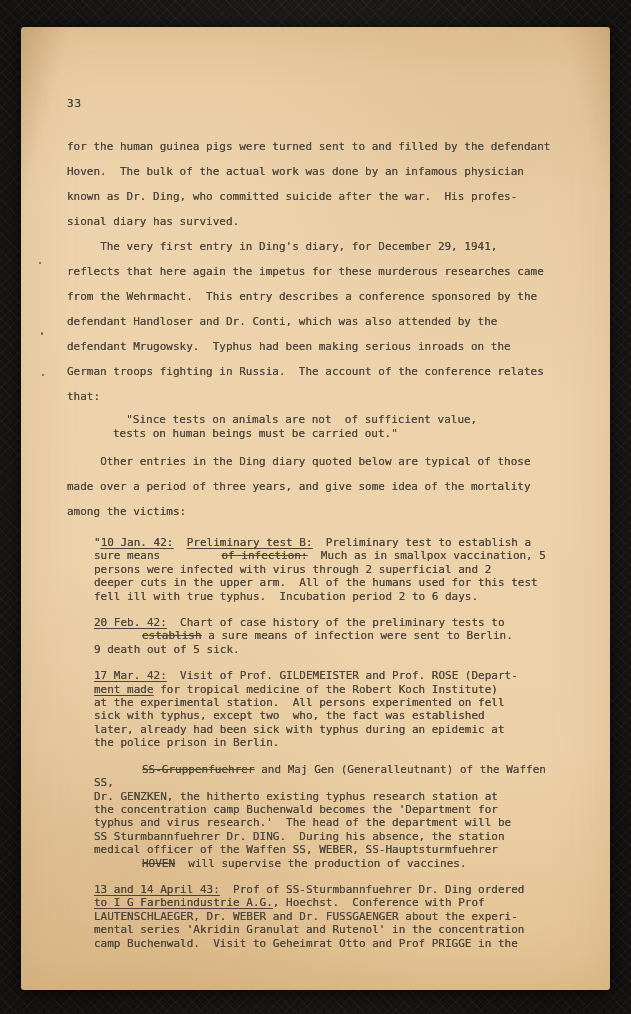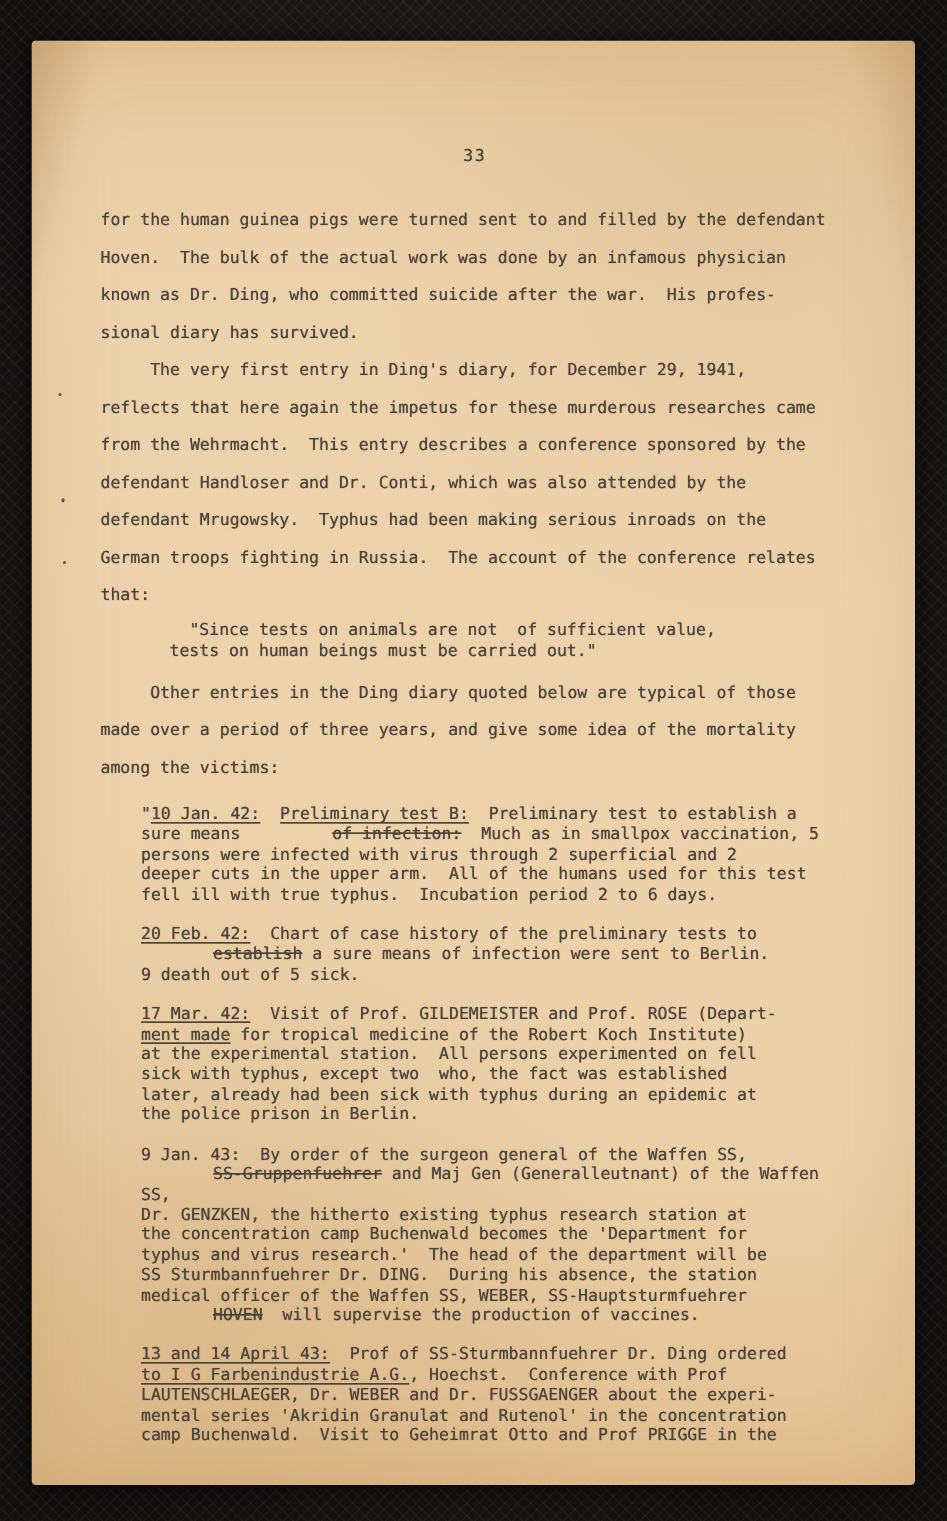--- a/index.html
+++ b/index.html
@@ -21,21 +21,21 @@
       radial-gradient(circle at 18% 88%, rgba(150,100,40,.14), transparent 32%),
       radial-gradient(circle at 82% 12%, rgba(150,100,40,.09), transparent 28%),
       linear-gradient(105deg, rgba(120,75,30,.22), rgba(120,75,30,0) 6%),
       linear-gradient(255deg, rgba(120,75,30,.16), rgba(120,75,30,0) 6%),
       linear-gradient(to bottom, #e7c99d 0%, #edd3ac 18%, var(--paper, #ecd1a8) 75%, #e2c192 100%);
     box-shadow: 0 2px 16px rgba(0,0,0,.8), inset 0 0 60px rgba(150,100,45,.18);
     color: var(--ink, #4a443c);
     font-size: 11px;
     text-shadow: 0 0 .6px rgba(74,68,60,.8);
   }
-  .page-number { text-align: center; margin: 0 0 24px 0; letter-spacing: 1px; }
+  .page-number { text-align: left; margin: 0 0 24px 0; letter-spacing: 1px; }
   .para  { white-space: pre-wrap; margin: 0; line-height: 25px; }
   .quote { white-space: pre-wrap; margin: 4px 0 8px 46px; line-height: 14px; }
   .entries { margin: 12px 0 0 27px; }
   .entry { white-space: pre-wrap; line-height: 13.4px; margin: 0 0 13px 0; }
   .seg-u { text-decoration: underline; text-underline-offset: 2px; }
   .seg-s { text-decoration: line-through; margin-left: 48px; }
   .speck { position: absolute; background: #3f3a33; border-radius: 50%; opacity: .8; }
   .speck1 { left: 39px; top: 262px; width: 2px; height: 2px; }
   .speck2 { left: 41px; top: 332px; width: 2px; height: 3px; }
   .speck3 { left: 42px; top: 374px; width: 2px; height: 2px; }
@@ -69,22 +69,21 @@
 fell ill with true typhus.  Incubation period 2 to 6 days.</span></div>
       <div class="entry"><span class="seg-u">20 Feb. 42:</span><span>  Chart of case history of the preliminary tests to
 </span><span class="seg-s">establish</span><span> a sure means of infection were sent to Berlin.
 9 death out of 5 sick.</span></div>
       <div class="entry"><span class="seg-u">17 Mar. 42:</span><span>  Visit of Prof. GILDEMEISTER and Prof. ROSE (Depart-
 </span><span class="seg-u">ment made</span><span> for tropical medicine of the Robert Koch Institute)
 at the experimental station.  All persons experimented on fell
 sick with typhus, except two  who, the fact was established
 later, already had been sick with typhus during an epidemic at
 the police prison in Berlin.</span></div>
-      <div class="entry"><span>9 Jan. 43:  By order of the surgeon general of the Waffen SS,
-</span><span class="seg-s">SS-Gruppenfuehrer</span><span> and Maj Gen (Generalleutnant) of the Waffen SS,
+      <div class="entry"><span class="seg-s">SS-Gruppenfuehrer</span><span> and Maj Gen (Generalleutnant) of the Waffen SS,
 Dr. GENZKEN, the hitherto existing typhus research station at
 the concentration camp Buchenwald becomes the 'Department for
 typhus and virus research.'  The head of the department will be
 SS Sturmbannfuehrer Dr. DING.  During his absence, the station
 medical officer of the Waffen SS, WEBER, SS-Hauptsturmfuehrer
 </span><span class="seg-s">HOVEN</span><span>  will supervise the production of vaccines.</span></div>
       <div class="entry"><span class="seg-u">13 and 14 April 43:</span><span>  Prof of SS-Sturmbannfuehrer Dr. Ding ordered
 </span><span class="seg-u">to I G Farbenindustrie A.G.</span><span>, Hoechst.  Conference with Prof
 LAUTENSCHLAEGER, Dr. WEBER and Dr. FUSSGAENGER about the experi-
 mental series 'Akridin Granulat and Rutenol' in the concentration

